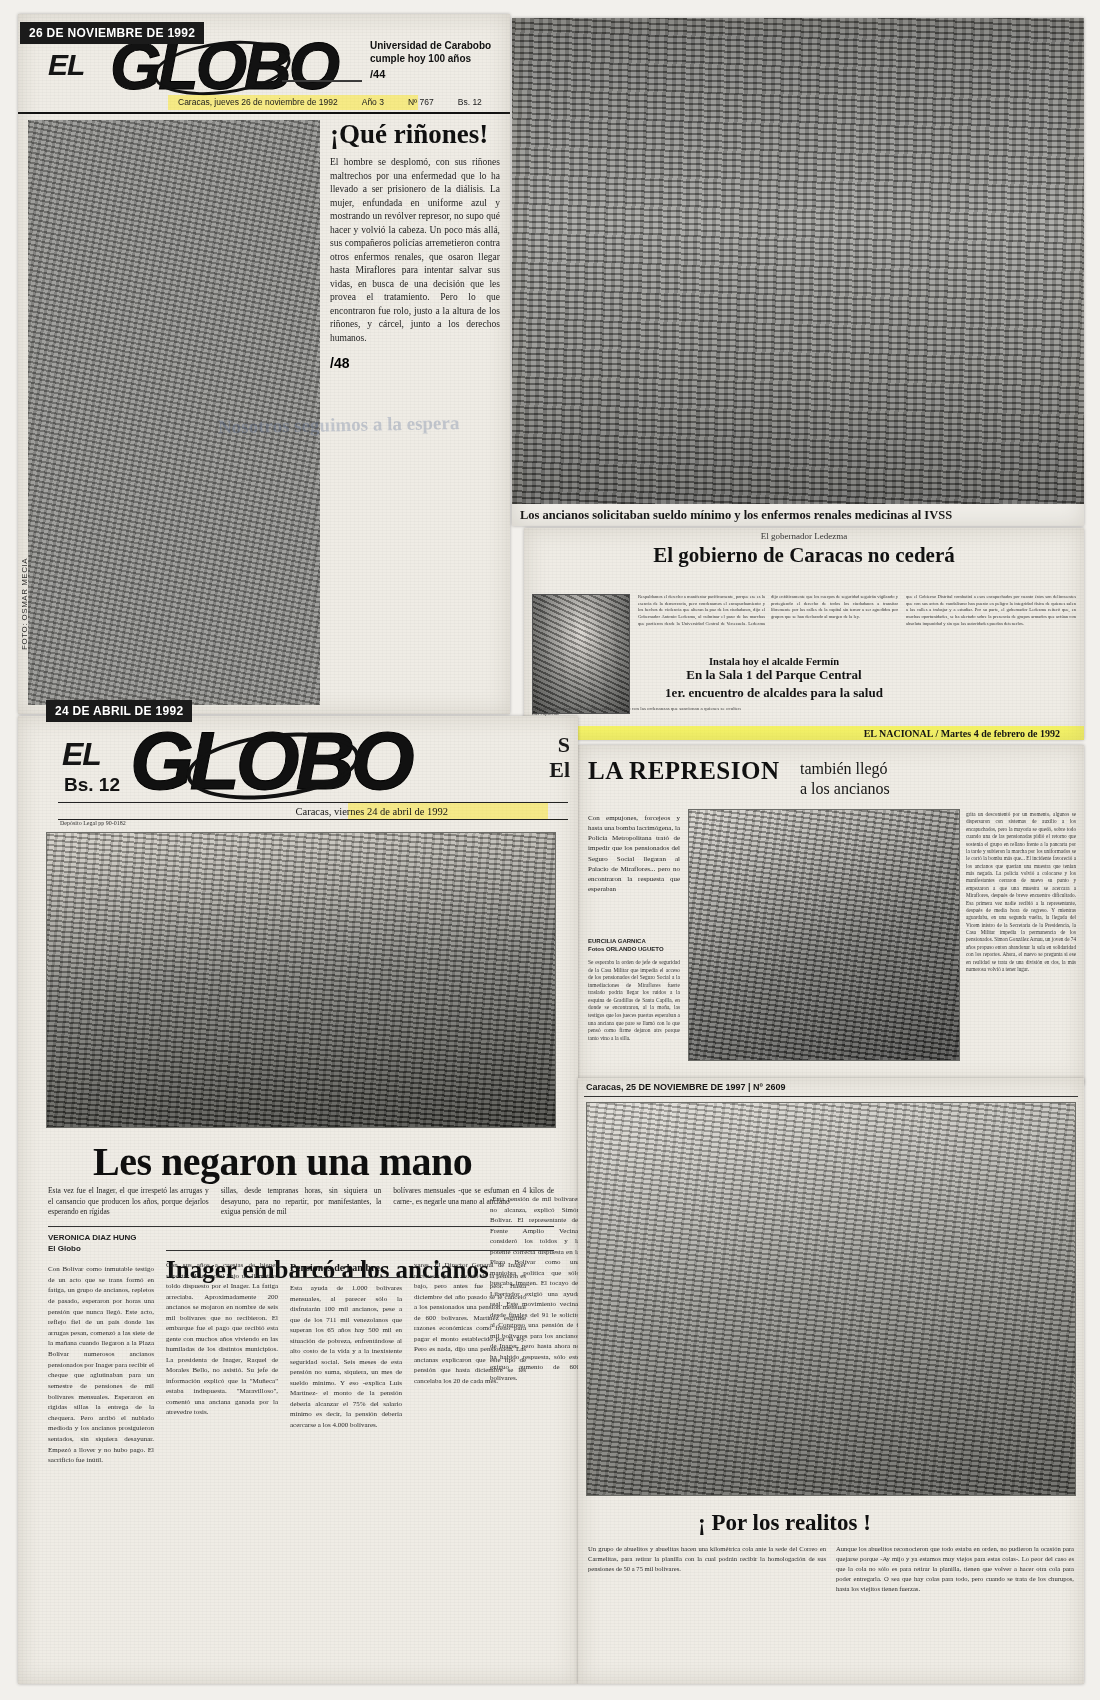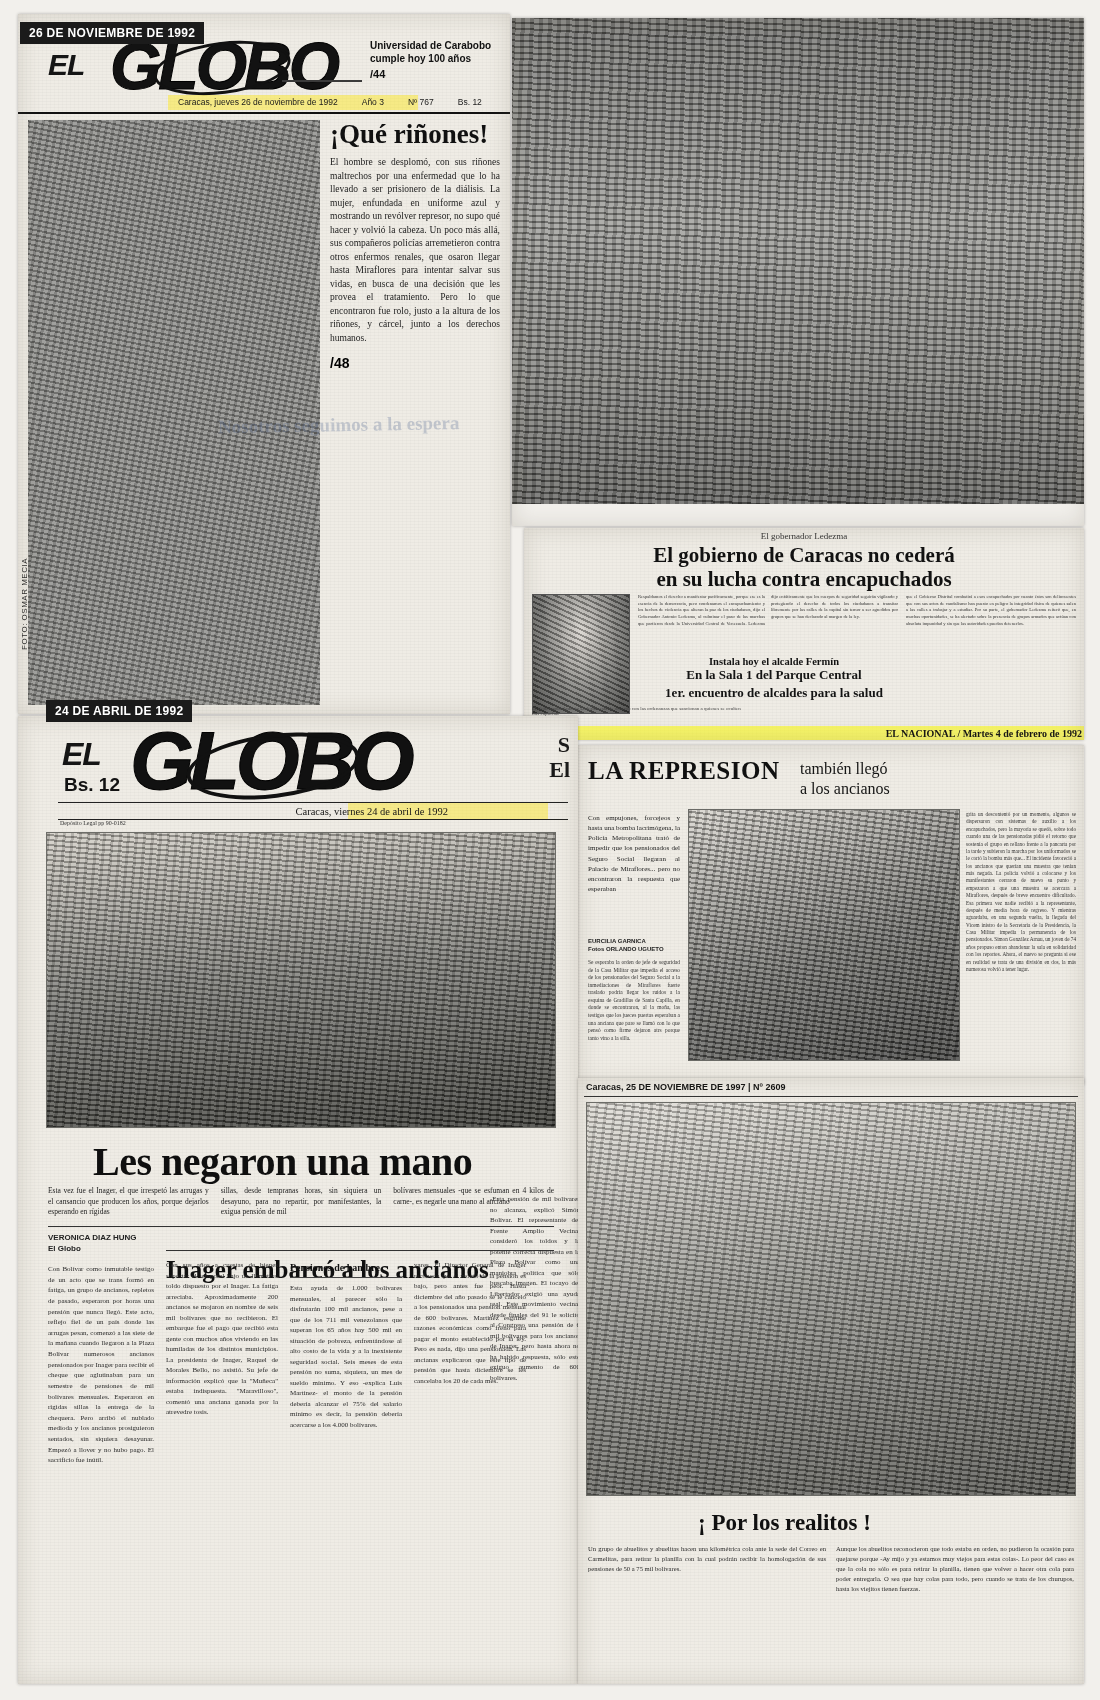--- a/index.html
+++ b/index.html
@@ -279,21 +279,21 @@
     left: 0; right: 0; bottom: 0;
     height: 14px;
     background: linear-gradient(90deg, rgba(255,255,0,0.55) 0%, rgba(255,255,0,0.55) 100%);
     font-family: "Liberation Serif", serif;
     font-size: 10px;
     font-weight: bold;
     color: #111;
     display: flex;
     align-items: center;
     justify-content: flex-end;
-    padding-right: 2px;
+    padding-right: 24px;
     text-align: right;
   }
 
   
   #clip-represion { left: 578px; top: 745px; width: 506px; height: 340px; }
   .rep-head {
     position: absolute;
     left: 10px; top: 12px;
     font-family: "Liberation Serif", serif;
     font-weight: bold;
@@ -640,28 +640,28 @@
         <div class="g1-ref">/48</div>
       </div>
     </div>
     <div class="edge-shade"></div>
   </div>
 
   <div class="date-stamp" style="left:20px; top:22px;">26 DE NOVIEMBRE DE 1992</div>
 
   <div class="clip" id="clip-protest">
     <div class="protest-photo"></div>
+    <div class="protest-caption">Los ancianos solicitaban sueldo mínimo y los enfermos renales medicinas al IVSS</div>
     <div class="edge-shade"></div>
   </div>
 
   <div class="clip paper" id="clip-nacional">
     <div class="nac-kicker">El gobernador Ledezma</div>
     <div class="nac-head">
       <div>El gobierno de Caracas  no cederá</div>
-      <div>en su lucha contra encapuchados</div>
     </div>
 
     <div class="nac-cols">
       <div>
         <div class="nac-portrait"></div>
       </div>
       <div class="nac-text">Respaldamos el derecho a manifestar pacíficamente, porque ese es la esencia de la democracia, pero condenamos el encapuchamiento y los hechos de violencia que alteran la paz de los ciudadanos, dijo el Gobernador Antonio Ledezma, al culminar el paso de las marchas que partieron desde la Universidad Central de Venezuela. Ledezma dijo enfáticamente que los cuerpos de seguridad seguirán vigilando y protegiendo el derecho de todos los ciudadanos a transitar libremente por las calles de la capital sin temor a ser agredidos por grupos que se han declarado al margen de la ley.</div>
       <div class="nac-text-right">que el Gobierno Distrital combatirá a esos encapuchados por cuanto éstos son delincuentes que con sus actos de vandalismo han puesto en peligro la integridad física de quienes salen a las calles a trabajar y a estudiar. Por su parte, el gobernador Ledezma reiteró que, en muchas oportunidades, se ha alertado sobre la presencia de grupos armados que actúan con absoluta impunidad y sin que las autoridades puedan detenerlos.</div>
     </div>
 

